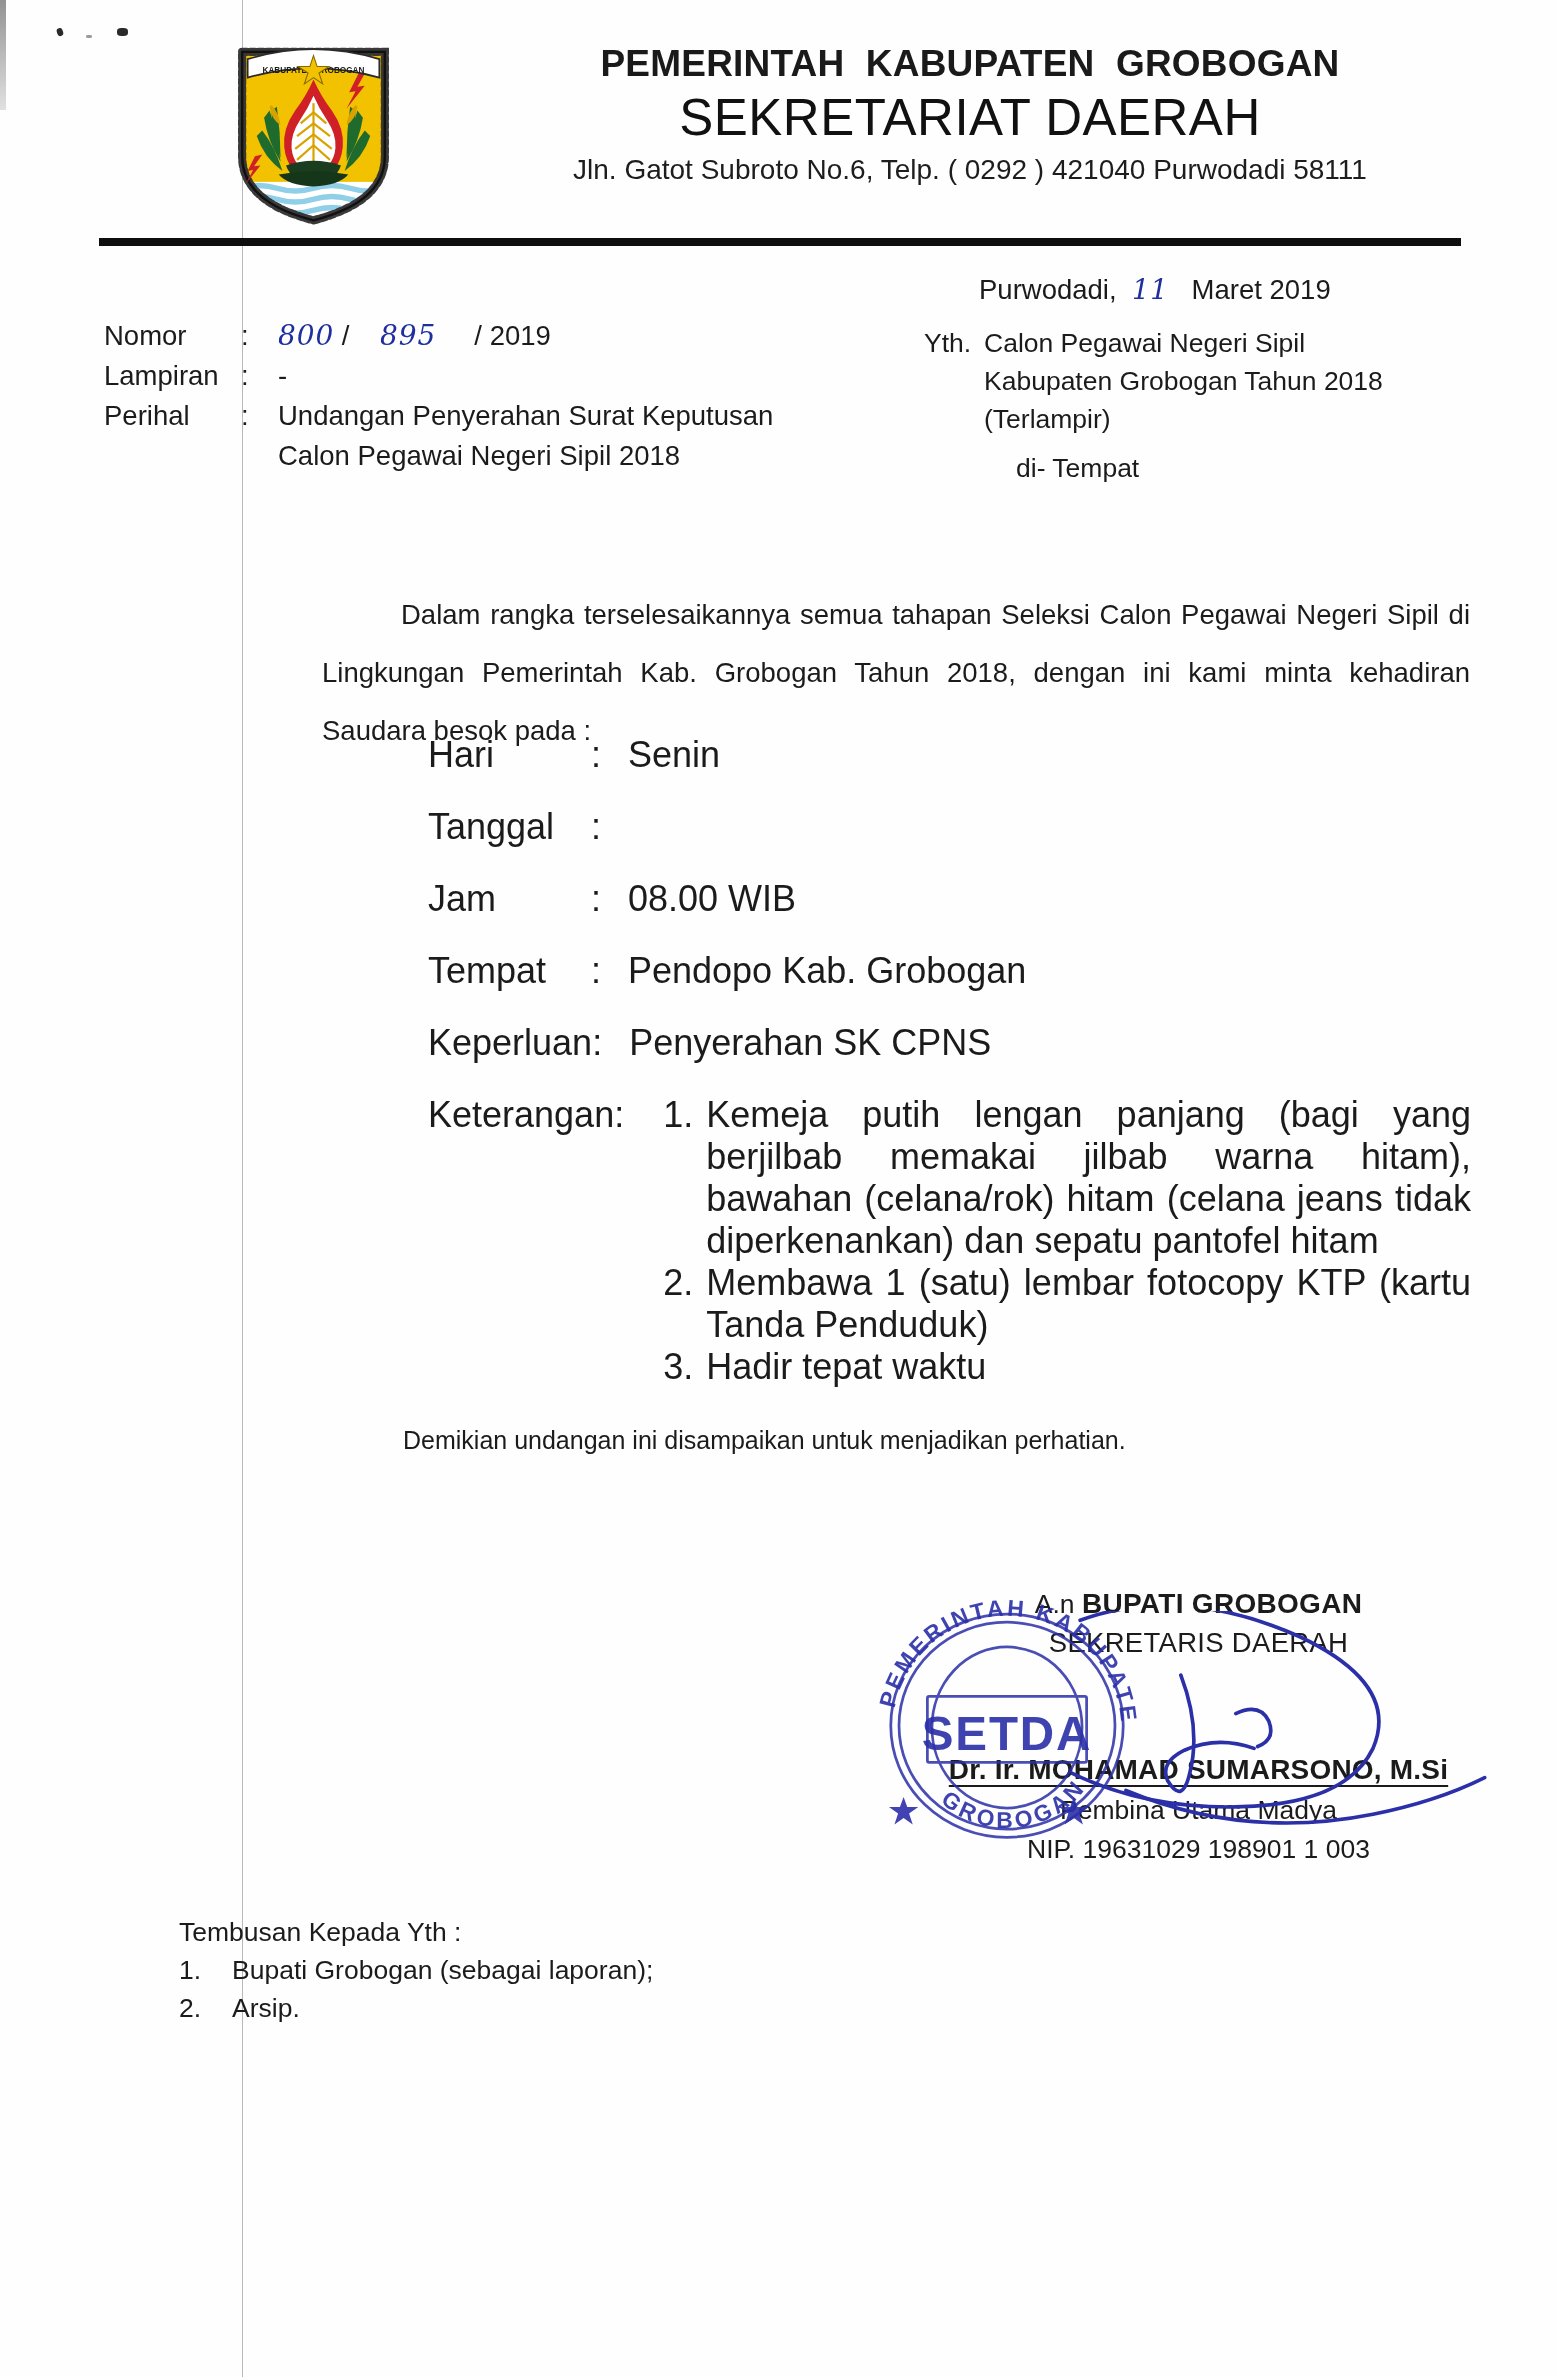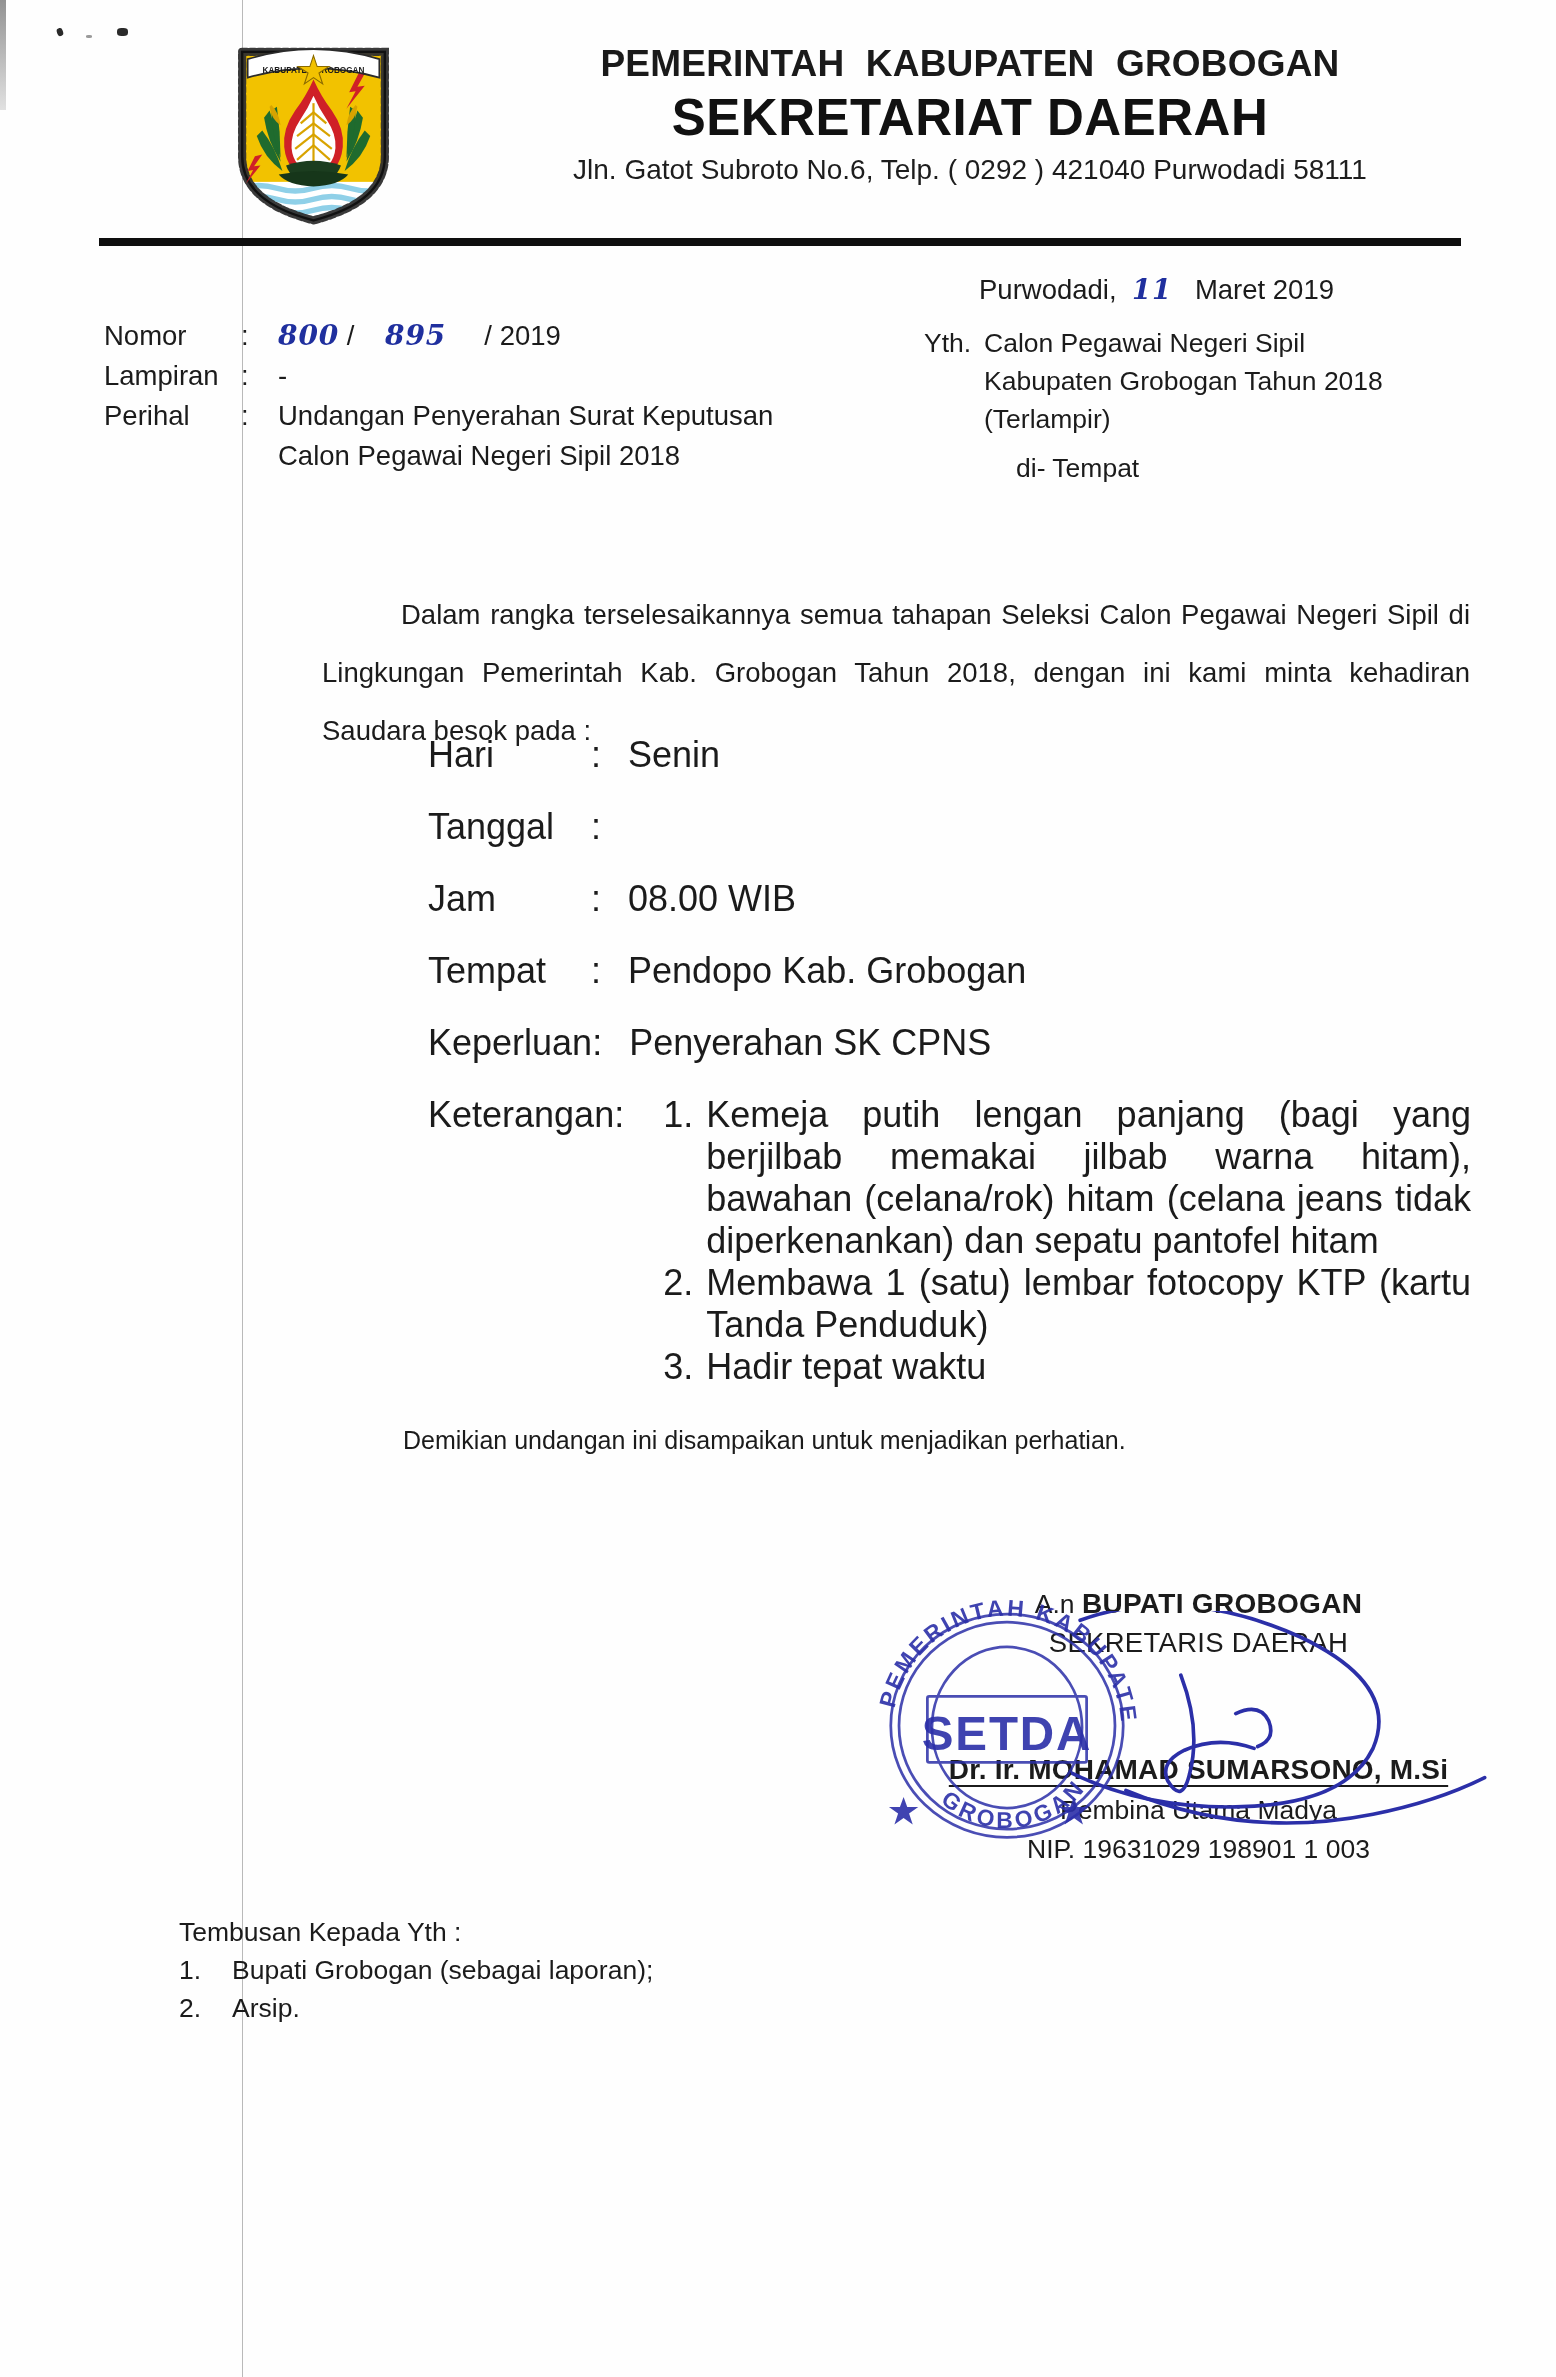--- a/index.html
+++ b/index.html
@@ -68,21 +68,21 @@
   .head-line1 {
     font-size: 37px;
     font-weight: bold;
     letter-spacing: 0.2px;
     word-spacing: 11px;
     color: #1a1a1a;
     text-align: center;
   }
   .head-line2 {
     font-size: 51px;
-    font-weight: bold;
+    font-weight: normal;
     margin-top: 3.7px;
     letter-spacing: 0.5px;
     color: #111;
   }
   .head-line3 {
     font-size: 28px;
     margin-top: 7.3px;
     color: #1d1d1d;
   }
   .rule {
@@ -104,21 +104,21 @@
     line-height: 40px;
   }
   .ref-row { display: flex; align-items: flex-start; }
   .ref-label { width: 137px; flex: 0 0 137px; }
   .ref-colon { width: 37px; flex: 0 0 37px; }
   .ref-value { flex: 1 1 auto; }
   .hand {
     font-family: "DejaVu Serif", serif;
     color: #1f2f9e;
     font-style: italic;
-    font-weight: bold;
+    font-weight: normal;
     font-size: 28px;
     letter-spacing: 0.9px;
   }
   .perihal-cont {
     margin-left: 174px;
   }
 
   
   .addr-block {
     position: absolute;

